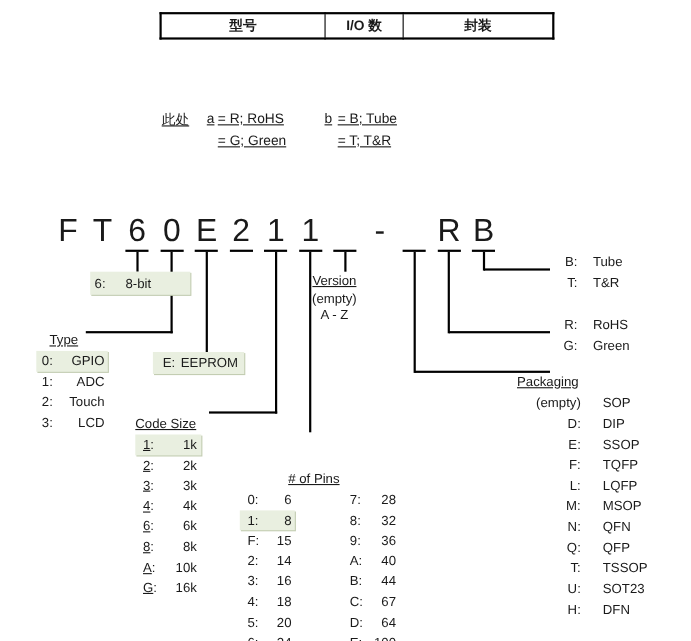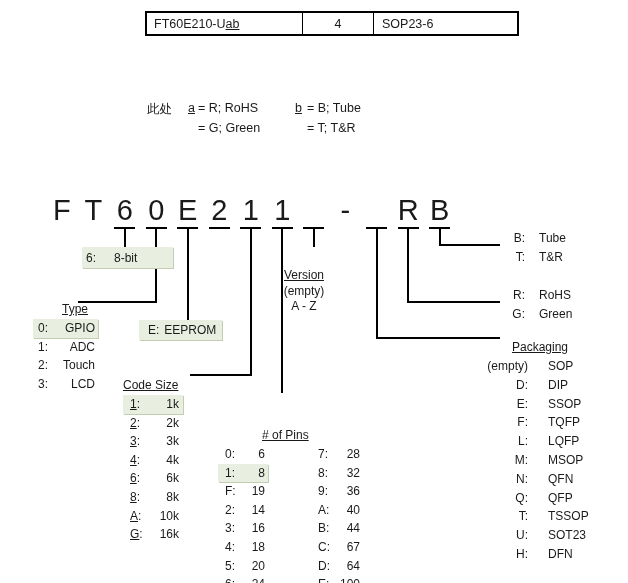--- a/index.html
+++ b/index.html
@@ -13,64 +13,64 @@
   #spec{position:absolute;left:145px;top:11px;border-collapse:collapse;border:2px solid #000;font-size:12.5px;}
   #spec th,#spec td{border:1px solid #000;height:21px;padding:0;}
   #spec th{font-weight:bold;text-align:center;}
   #spec .c-model{width:148px;}
   #spec .c-io{width:70px;text-align:center;}
   #spec .c-pkg{width:135px;}
   #spec td.c-model{padding-left:7px;}
   #spec td.c-pkg{padding-left:8px;}
 
   
-  .note{position:absolute;font-size:12.5px;white-space:pre;}
+  .note{position:absolute;font-size:12.5px;white-space:pre;text-decoration:underline;}
 
   
   #pn{position:absolute;left:46px;top:195px;display:flex;}
   .pn-slot{width:31.5px;text-align:center;}
   .pn-ch{font-size:29px;line-height:30px;height:30px;}
   .pn-ul{display:none;}
   .pn-slot.underline .pn-ul{display:block;width:21px;height:2px;background:#000;margin:2px auto 0;}
 
   
   .callout{position:absolute;display:flex;align-items:center;font-size:12px;}
   #bit-label{left:82px;top:247px;width:91px;height:21px;padding-left:4px;box-sizing:border-box;}
   #bit-label .v{margin-left:18px;}
   #eeprom-label{left:139px;top:320px;width:83px;height:20px;padding-left:9px;box-sizing:border-box;}
   #eeprom-label .v{margin-left:5px;}
 
   
-  #version{position:absolute;left:272px;top:248px;width:64px;text-align:center;font-size:12px;line-height:15.5px;margin-top:20px;}
+  #version{position:absolute;left:272px;top:248px;width:64px;text-align:center;font-size:12px;line-height:15.5px;}
 
   
   .list{position:absolute;font-size:12px;}
   .list-title{display:inline-block;text-decoration:underline;height:17px;line-height:14px;}
   .kv{display:flex;justify-content:space-between;height:18.6px;line-height:18.6px;}
   #type-list{left:33px;top:302px;width:65px;}
-  #type-list .list-title{margin-left:29px;}
+  #type-list .list-title{margin-left:12px;}
   #type-list .kv{padding:0 3px 0 5px;}
   #codesize-list{left:123px;top:378px;width:60px;}
   #codesize-list .kv{padding:0 4px 0 7px;}
   #pins{left:218px;top:396px;width:145px;margin-top:32px;}
   #pins .list-title{margin-left:44px;}
   .pin-col{position:absolute;top:17px;}
   #pins-col1{left:0;width:50px;}
   #pins-col2{left:93px;width:52px;}
   .pin-col .kv{padding:0 3px 0 7px;}
 
   
   .legend{position:absolute;font-size:12px;}
   .legend .kv2{display:flex;height:18.5px;line-height:18.5px;}
   .legend .kk{width:20px;text-align:right;}
   .legend .v{margin-left:14px;}
   #tube-legend{left:505px;top:229px;width:95px;}
   #rohs-legend{left:505px;top:286px;width:95px;}
   #packaging{left:470px;top:340px;width:130px;}
-  #packaging .list-title{margin-left:42px;}
+  #packaging .list-title{}
   #packaging .kv2{display:flex;height:18.8px;line-height:18.8px;}
   #packaging .kk{width:58px;text-align:right;}
   #packaging .v{margin-left:20px;}
 
   
   #v6 {left:124px;top:229px;width:2px;height:18px;}
   #v0 {left:155px;top:229px;width:2px;height:74px;}
   #h0 {left:78px; top:301px;width:79px;height:2px;}
   #vE {left:187px;top:229px;width:2px;height:92px;}
   #v1a{left:250px;top:229px;width:2px;height:147px;}
@@ -84,24 +84,24 @@
   #vb {left:439px;top:229px;width:2px;height:17px;}
   #hb {left:440px;top:244px;width:60px;height:2px;}
 </style>
 </head>
 <body>
 
 <div id="page">
 
   <table id="spec">
     <tbody>
-    <tr>
-      <td class="c-model"><span>FT60E210-U</span><span class="u">ab</span></td>
-      <td class="c-io">4</td>
-      <td class="c-pkg">SOP23-6</td>
+        <tr>
+      <th class="c-model">型号</th>
+      <th class="c-io">I/O 数</th>
+      <th class="c-pkg">封装</th>
     </tr>
   </tbody>
     </table>
 
   <span class="note" style="left:147px;top:101px;">此处</span>
   <span class="note u" style="left:188px;top:101px;">a</span>
   <span class="note" style="left:198px;top:101px;text-align:center;">= R; RoHS</span>
   <span class="note" style="left:198px;top:121px;">= G; Green</span>
   <span class="note u" style="left:295px;top:101px;">b</span>
   <span class="note" style="left:307px;top:101px;">= B; Tube</span>
@@ -262,21 +262,21 @@
     <div class="kv">
           <span>0:</span>
           <span>6</span>
         </div>
         <div class="kv hl">
           <span>1:</span>
           <span>8</span>
         </div>
         <div class="kv">
           <span>F:</span>
-          <span>19</span>
+          <span>15</span>
         </div>
         <div class="kv">
           <span>2:</span>
           <span>14</span>
         </div>
         <div class="kv">
           <span>3:</span>
           <span>16</span>
         </div>
         <div class="kv">

